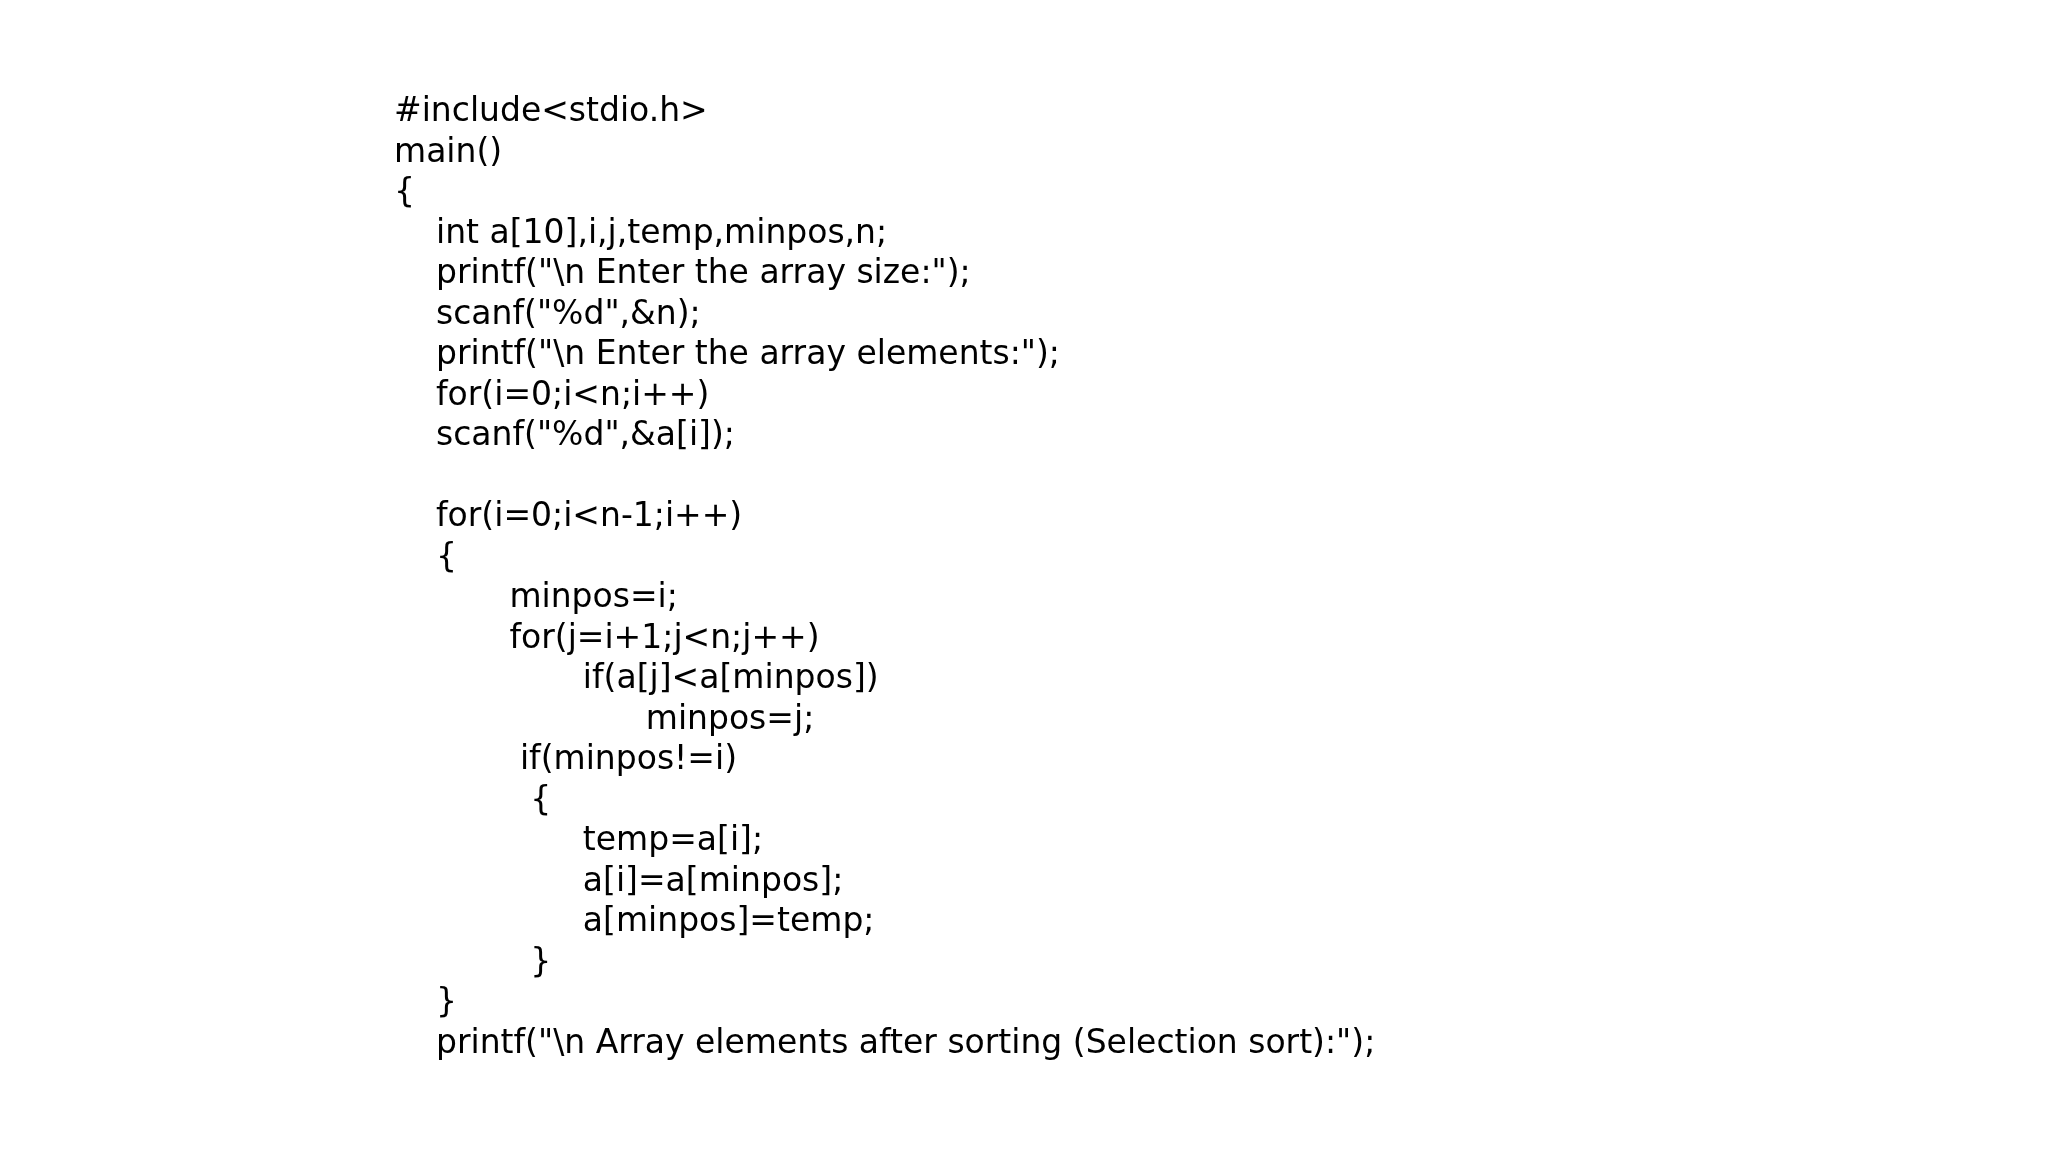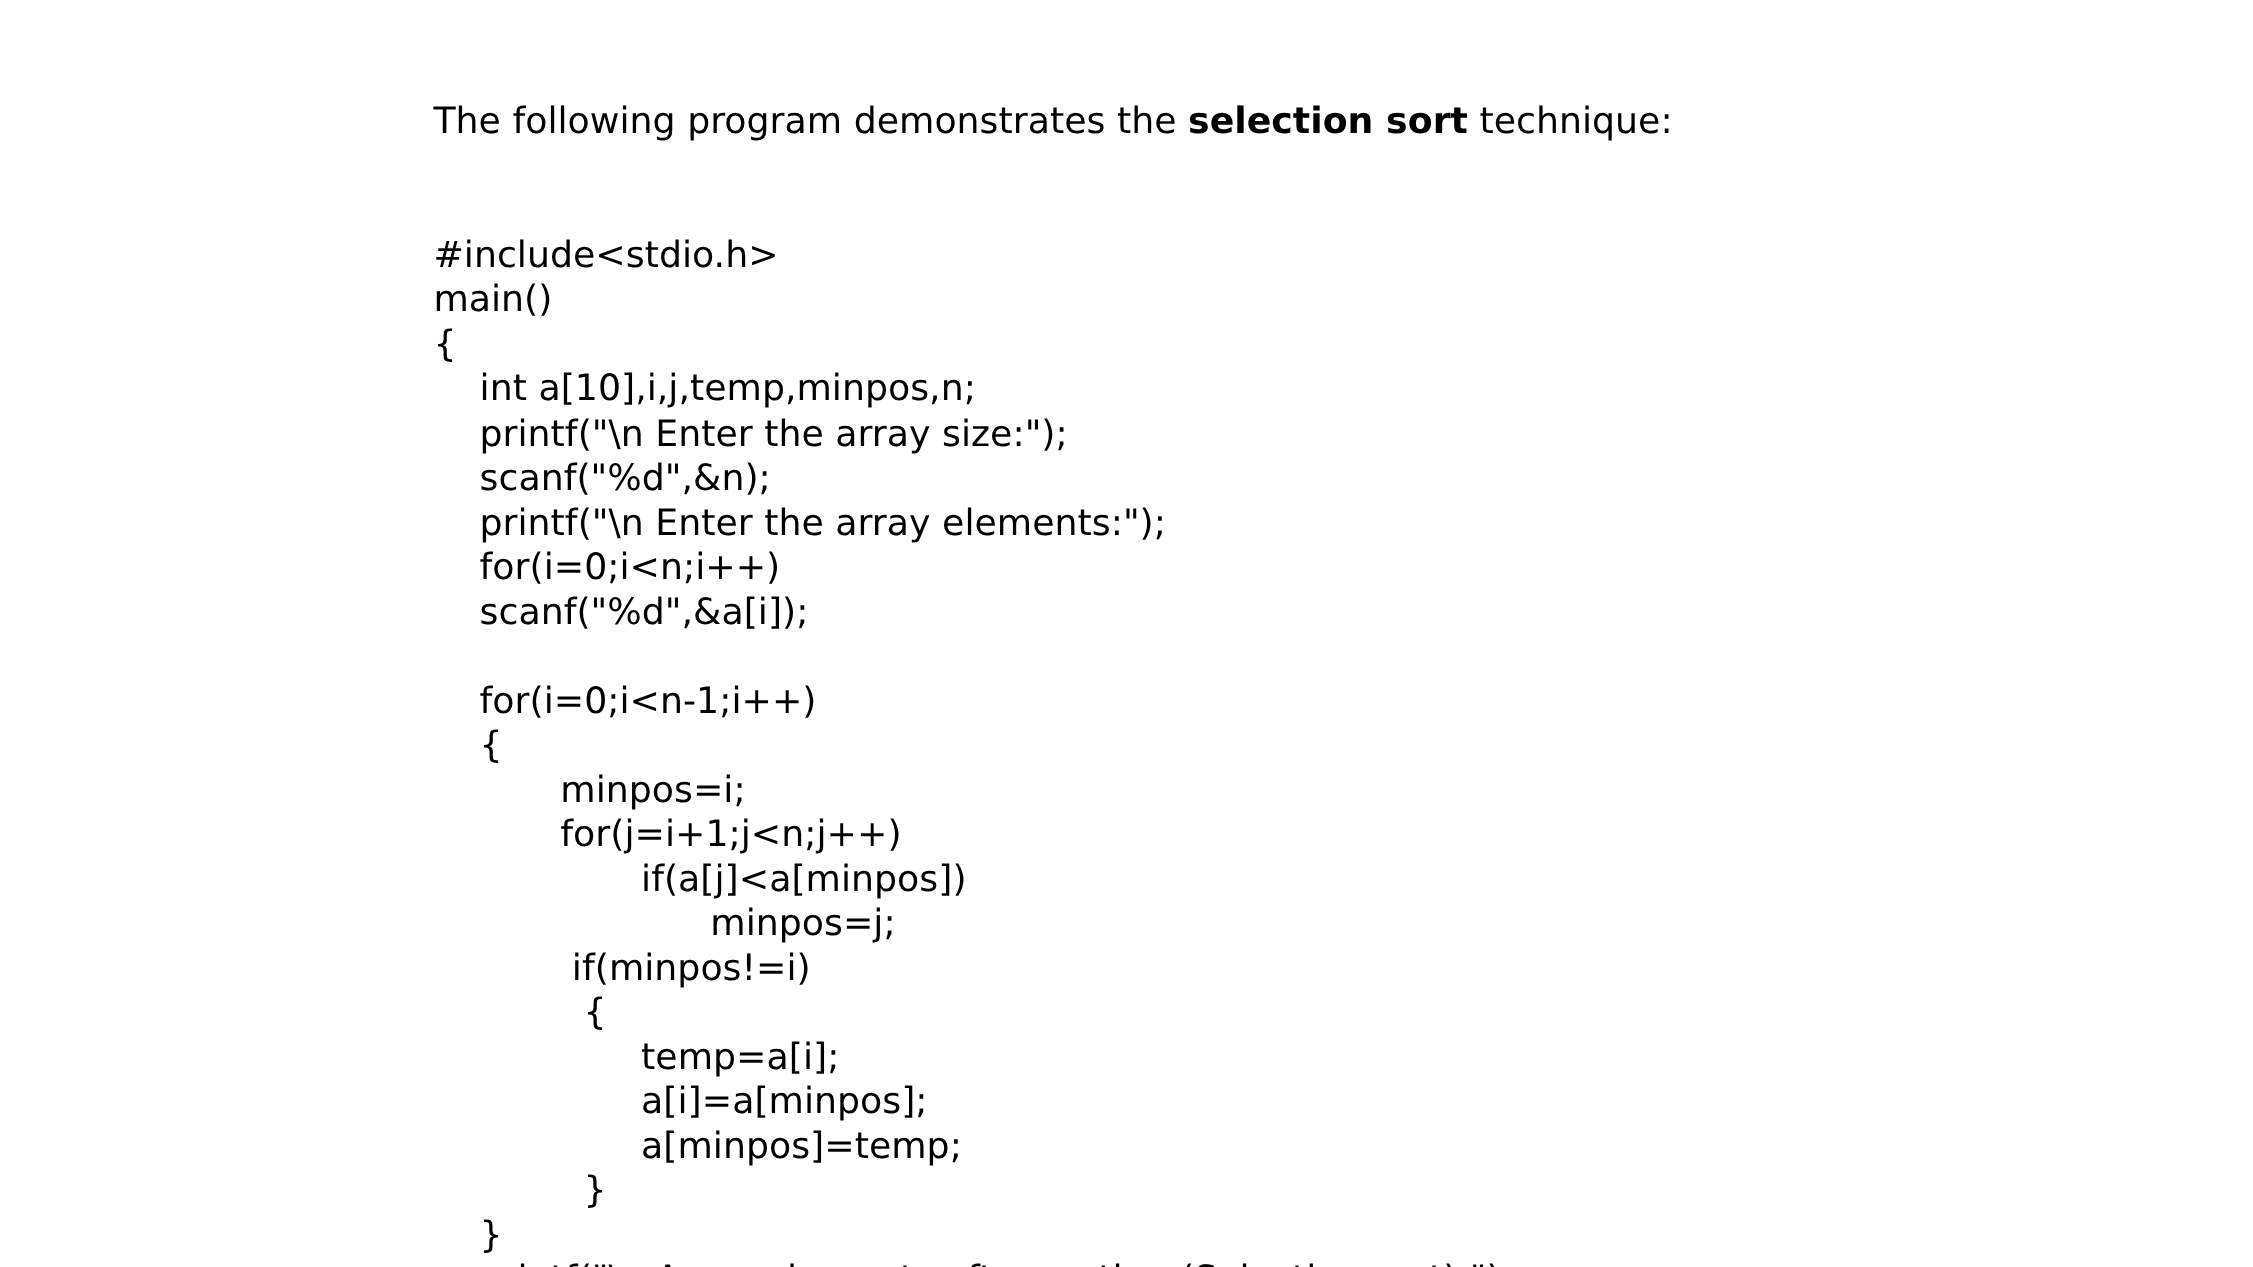--- a/index.html
+++ b/index.html
@@ -33,16 +33,15 @@
   }
   .bold {
     font-weight: bold;
   }
 </style>
 </head>
 <body>
 
 <div class="page">
   <div class="textblock">
-    <div class="line"><span>The following program demonstrates the </span><span class="bold">selection sort</span><span> technique:</span></div>
     <div id="code-block"><div class="line">#include&lt;stdio.h&gt;</div><div class="line">main()</div><div class="line">{</div><div class="line">    int a[10],i,j,temp,minpos,n;</div><div class="line">    printf("\n Enter the array size:");</div><div class="line">    scanf("%d",&amp;n);</div><div class="line">    printf("\n Enter the array elements:");</div><div class="line">    for(i=0;i&lt;n;i++)</div><div class="line">    scanf("%d",&amp;a[i]);</div><div class="line"> </div><div class="line">    for(i=0;i&lt;n-1;i++)</div><div class="line">    {</div><div class="line">           minpos=i;</div><div class="line">           for(j=i+1;j&lt;n;j++)</div><div class="line">                  if(a[j]&lt;a[minpos])</div><div class="line">                        minpos=j;</div><div class="line">            if(minpos!=i)</div><div class="line">             {</div><div class="line">                  temp=a[i];</div><div class="line">                  a[i]=a[minpos];</div><div class="line">                  a[minpos]=temp;</div><div class="line">             }</div><div class="line">    }</div><div class="line">    printf("\n Array elements after sorting (Selection sort):");</div></div>
   </div>
 </div>
 
 </body></html>

